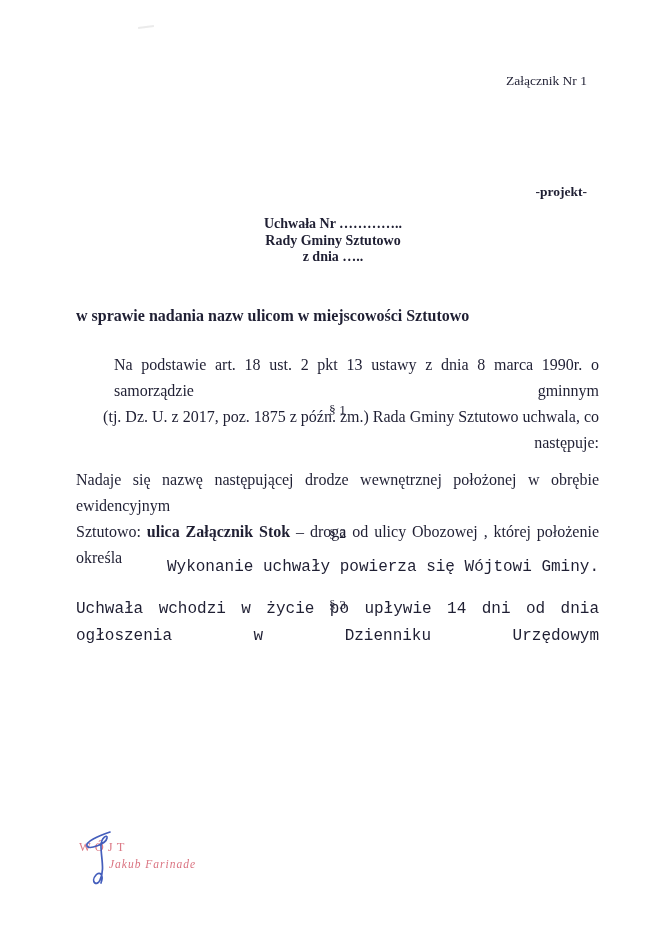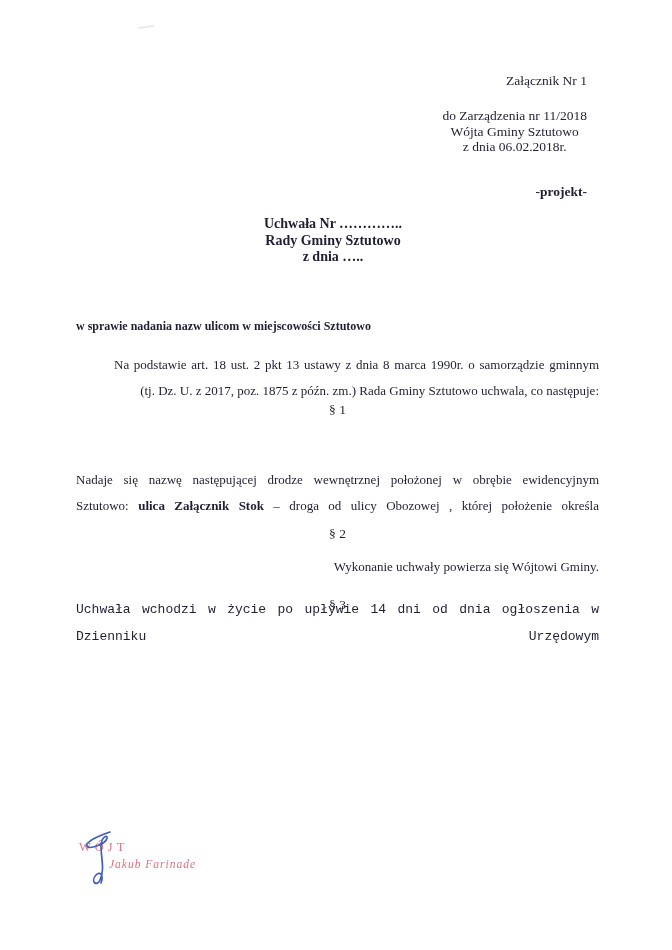--- a/index.html
+++ b/index.html
@@ -30,26 +30,26 @@
   .title-block {
     position: absolute;
     left: 0; top: 216px; width: 672px;
     text-align: center;
     transform: translateX(-3px);
     font-weight: bold;
     font-size: 14px;
     line-height: 16.5px;
   }
   
-  .col { position: absolute; left: 76px; width: 523px; font-size: 13px; }
-  .subject { top: 313px; font-weight: bold; font-size: 12px; line-height: 26px; }
+  .col { position: absolute; left: 76px; width: 523px; font-size: 16px; }
+  .subject { top: 303px; font-weight: bold; font-size: 16px; line-height: 26px; }
   .para { line-height: 26px; }
   .p-legal { top: 352px; }
   .p-s1 { top: 467px; }
-  .p-s2 { top: 554px; }
+  .p-s2 { top: 554px; font-family: Liberation Mono, monospace; }
   .p-s3 { top: 596px; line-height: 27px; font-family: Liberation Mono, monospace; }
   .jline { text-align: justify; text-align-last: justify; }
   .lline { text-align: right; }
   .indent { padding-left: 38px; }
   .sec-mark {
     position: absolute; left: 76px; width: 523px;
     text-align: center; font-size: 13.5px; line-height: 26px;
   }
   .sec1 { top: 397px; }
   .sec2 { top: 521px; }
@@ -71,25 +71,20 @@
 </style>
 </head>
 <body>
 
 <div class="page">
 
   <div class="smudge"></div>
 
   <div class="hdr hdr-attachment">Załącznik Nr 1</div>
 
-  <div class="hdr hdr-ref">
-    <div>do Zarządzenia nr 11/2018</div>
-    <div>Wójta Gminy Sztutowo</div>
-    <div>z dnia 06.02.2018r.</div>
-  </div>
 
   <div class="hdr hdr-draft">-projekt-</div>
 
   <div class="title-block">
     <div>Uchwała Nr …………..</div>
     <div>Rady Gminy Sztutowo</div>
     <div>z dnia …..</div>
   </div>
 
   <div class="col subject">w sprawie nadania nazw ulicom w miejscowości Sztutowo</div>

